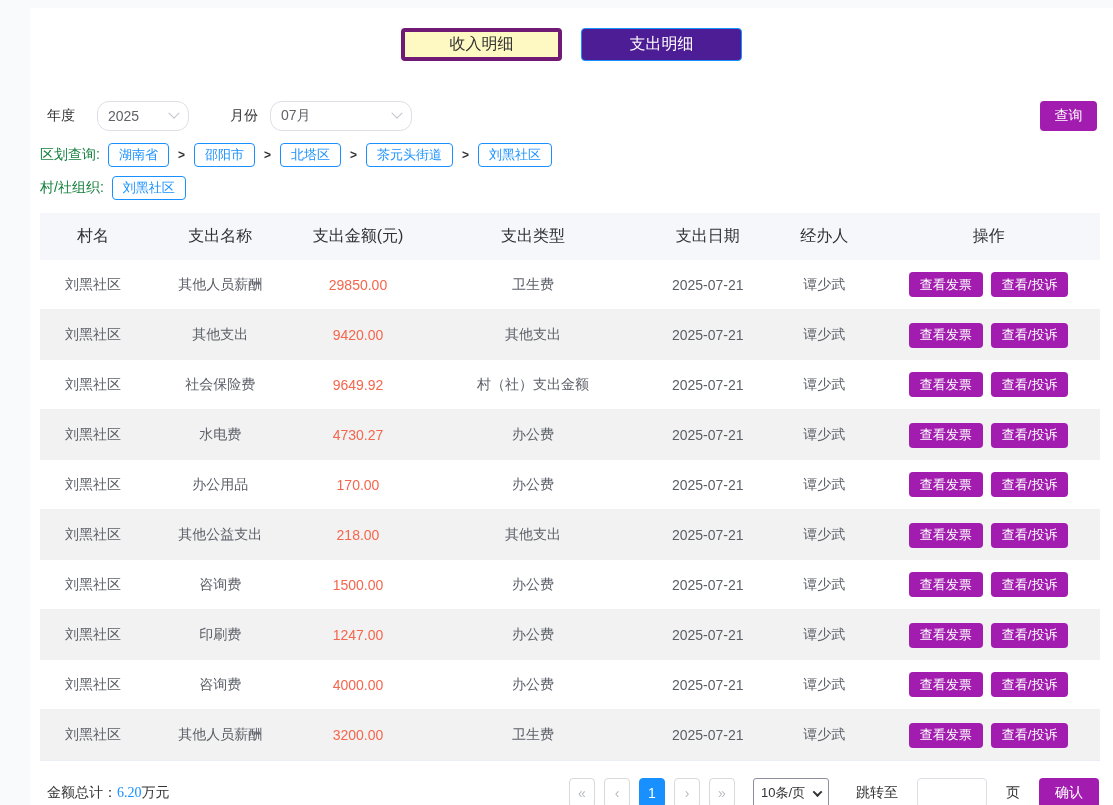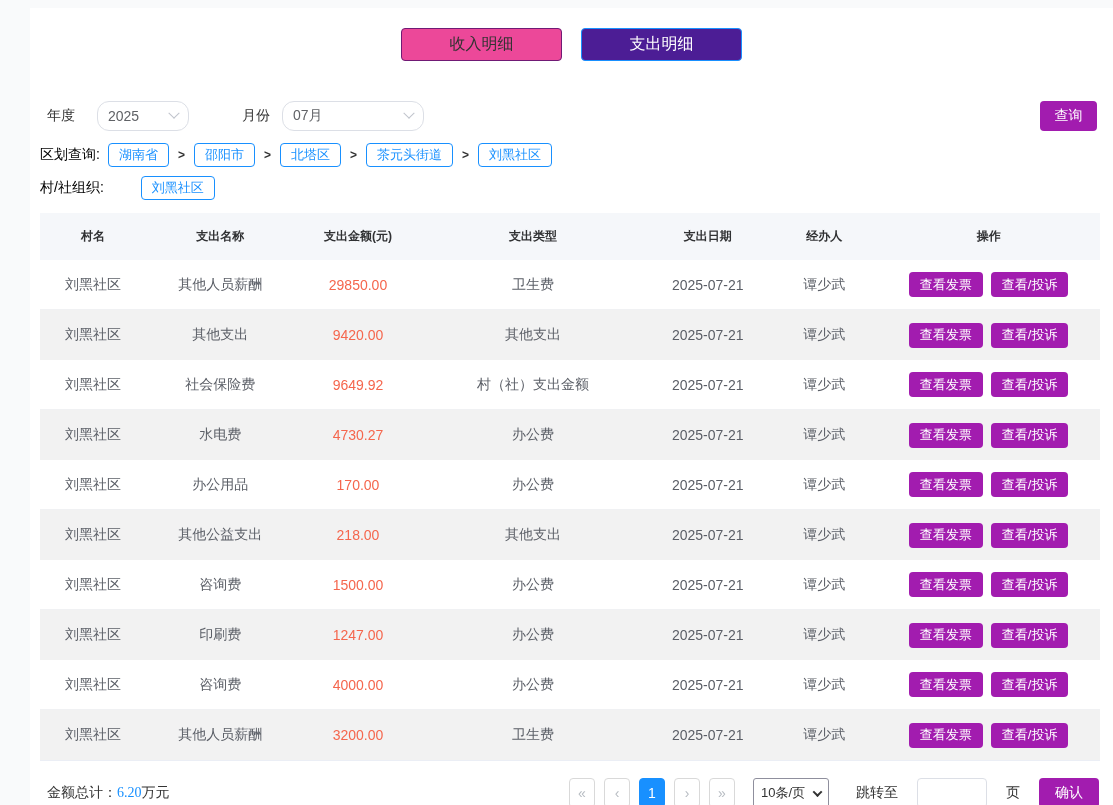--- a/index.html
+++ b/index.html
@@ -4,53 +4,53 @@
 <style>
   * { box-sizing: border-box; margin: 0; padding: 0; }
   html, body { width: 1113px; height: 805px; overflow: hidden; }
   body { background: #f9fafb; font-family: "Liberation Sans", "DejaVu Sans", sans-serif; color: #333; }
   .card { position: absolute; left: 30px; top: 8px; width: 1083px; height: 797px; background: #fff; }
 
   
   .tabs { display: flex; justify-content: center; gap: 19px; padding-top: 20px; }
   .tab { width: 161px; height: 33px; border-radius: 4px; font-size: 16px;
          display: flex; align-items: center; justify-content: center; cursor: pointer; }
-  .tab.inactive { background: #ec4899; border: 1px solid #701a75; color: #333; }
+  .tab.inactive { background: #fef9c3; border: 4px solid #701a75; color: #333; }
   .tab.active { background: #4c1d95; border: 1px solid #1890ff; color: #fff; }
 
   
   .filter-row { display: flex; align-items: center; margin-top: 40px; padding: 0 16px 0 17px; }
   .flabel { font-size: 14px; color: #333; }
   .select-box { height: 30px; border: 1px solid #dcdfe6; border-radius: 12px; background: #fff;
                 display: flex; align-items: center; justify-content: space-between;
                 padding: 0 10px; font-size: 14px; color: #606266; cursor: pointer; gap: 11px; }
   .sel-year { width: 92px; margin-left: 22px; }
   .sel-month { width: 142px; margin-left: 12px; }
-  .month-label { margin-left: 53px; text-align: right; }
+  .month-label { margin-left: 41px; text-align: right; }
   .chev { width: 8px; height: 8px; border-right: 1.5px solid #c0c4cc; border-bottom: 1.5px solid #c0c4cc;
           transform: rotate(45deg) translate(-2px,-2px); }
   .spacer { flex: 1; }
   .search-input { width: 181px; height: 30px; border: 1px solid #dcdfe6; border-radius: 4px;
                   padding: 0 10px; font-size: 14px; color: #606266; outline: none; }
   .search-input::placeholder { color: #c0c4cc; }
   .btn-primary { background: #a21caf; color: #fff; border: none; border-radius: 4px; cursor: pointer; }
   .search-btn { width: 57px; height: 30px; font-size: 14px; margin-left: 10px; }
 
   
   .crumb-row { display: flex; align-items: center; margin-top: 12px; padding-left: 10px; flex-wrap: nowrap; }
-  .crumb-label { font-size: 14px; color: #000000; margin-right: 8px; }
+  .crumb-label { font-size: 14px; color: #15803d; margin-right: 8px; }
   .crumb-btn { height: 24px; padding: 0 10px; border: 1px solid #1890ff; color: #1890ff; background: #fff;
                border-radius: 4px; font-size: 13px; display: inline-flex; align-items: center; cursor: pointer; }
   .crumb-sep { margin: 0 9px; font-size: 12px; font-weight: bold; color: #333; }
-  .org-row { margin-top: 9px; gap: 29px; }
+  .org-row { margin-top: 9px; }
 
   
   .table { margin: 13px 13px 0 10px; border-bottom: 1px solid #ebeef5; }
   .tr { display: flex; align-items: center; width: 100%; }
-  .thead { background: #f5f7fa; height: 47px; font-size: 12px; font-weight: bold; color: #303133; }
+  .thead { background: #f5f7fa; height: 47px; font-size: 16px; font-weight: normal; color: #303133; }
   .row { height: 50px; font-size: 14px; color: #5a5e66; background: #fff; border-bottom: 1px solid #f0f1f3; }
   .row:nth-child(even) { background: #f2f2f2; border-bottom: none; }
   .td, .th { display: flex; align-items: center; justify-content: center; text-align: center; }
   .c1 { width: 10%; } .c2 { width: 14%; } .c3 { width: 12%; } .c4 { width: 21%; }
   .c5 { width: 12%; } .c6 { width: 10%; } .c7 { width: 21%; }
   .amount { color: #f5664d; }
   .op-btn { height: 25px; padding: 0 11px; font-size: 13px; }
   .op-btn + .op-btn { margin-left: 8px; }
 
   

